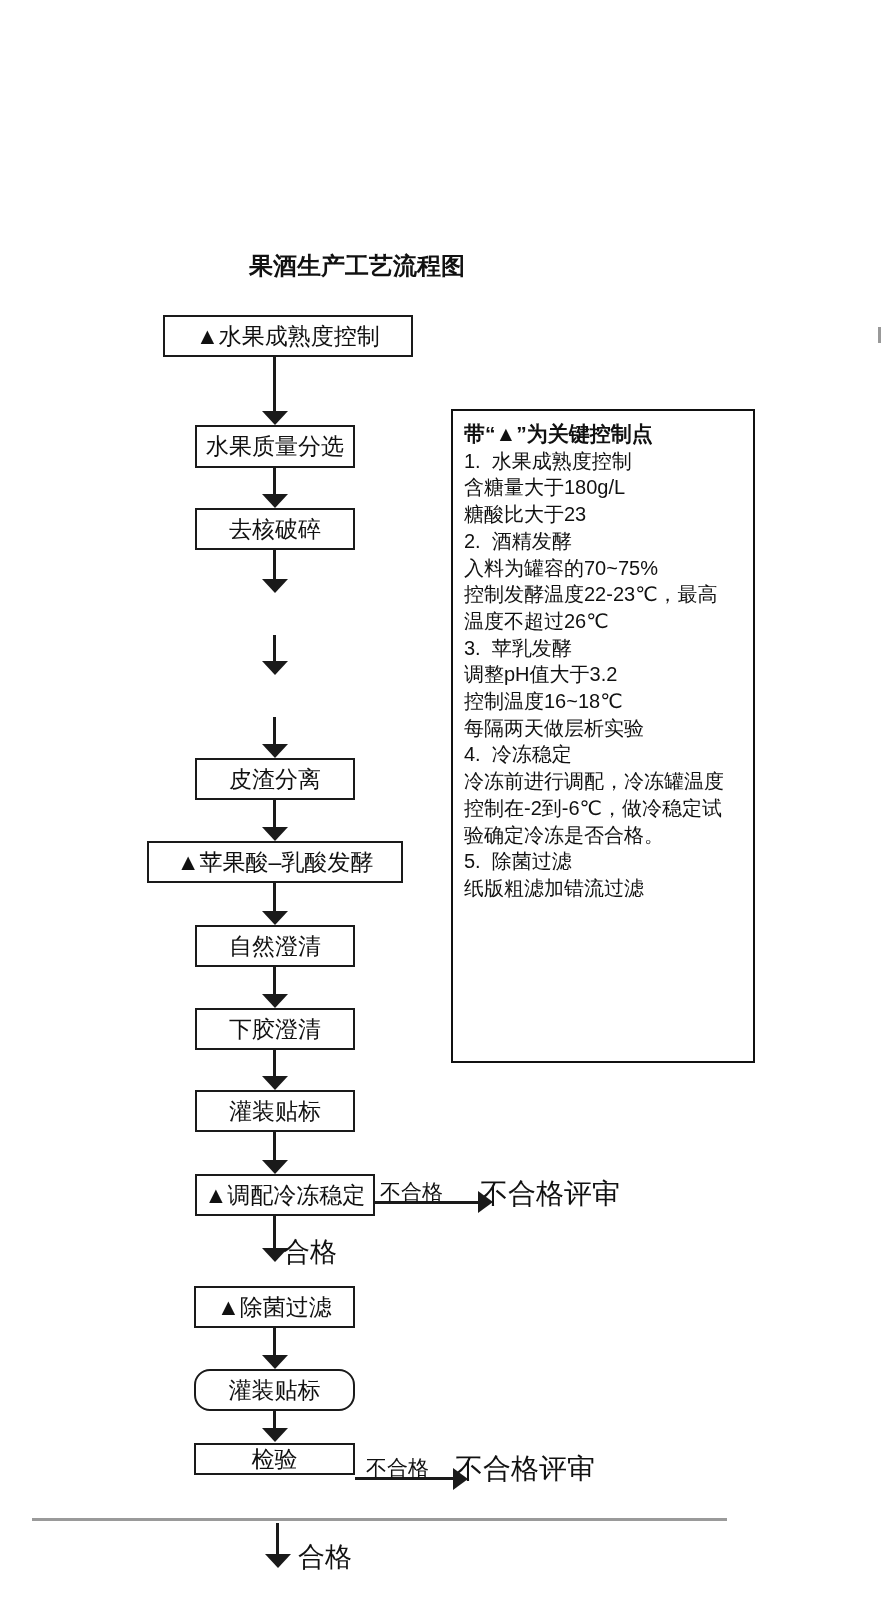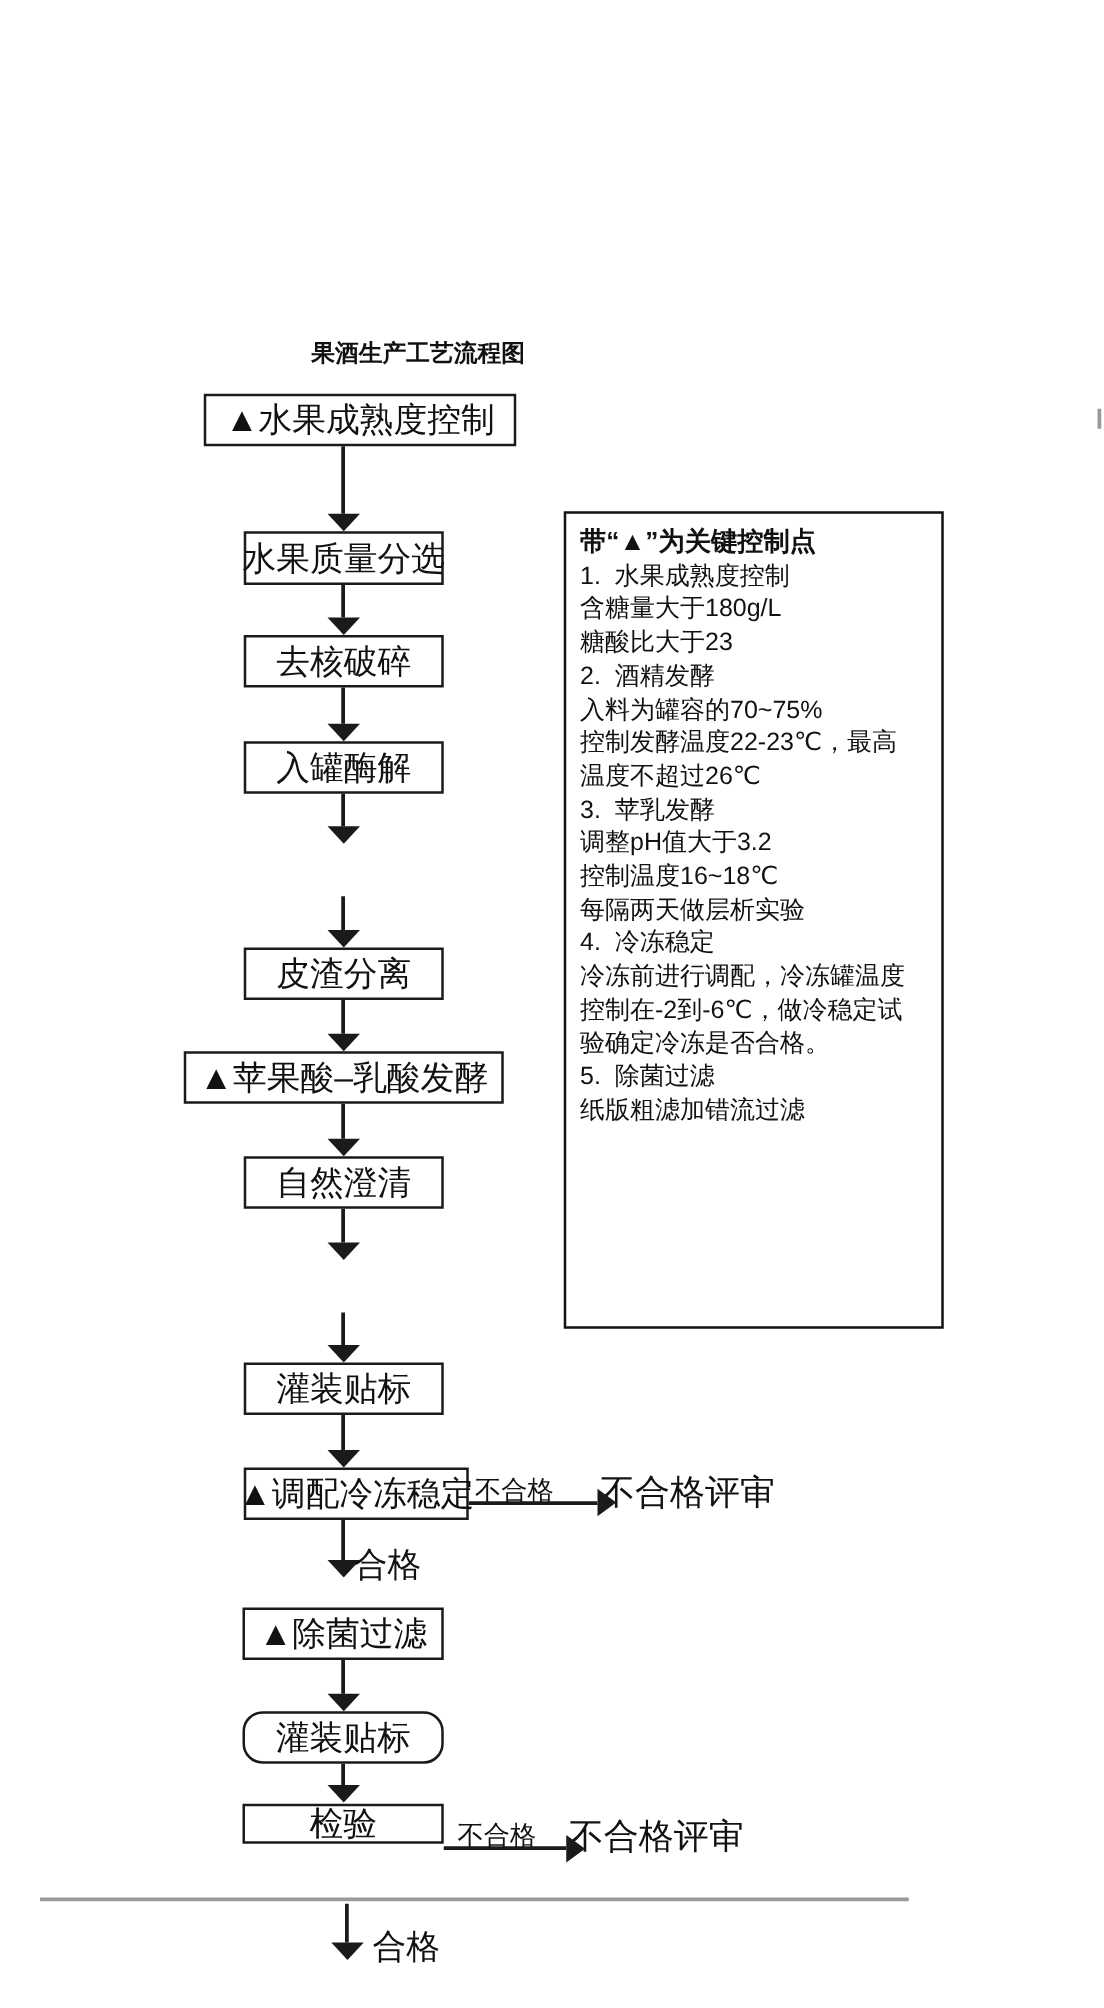--- a/index.html
+++ b/index.html
@@ -1,27 +1,27 @@
 <!DOCTYPE html>
 <html><head>
 <meta charset="utf-8">
 <style>
   html,body{margin:0;padding:0;background:#fff;}
   .canvas{
     position:relative;width:883px;height:1606px;background:#fff;overflow:hidden;
     font-family:"Liberation Sans","DejaVu Sans",sans-serif;color:#111;
   }
   .title{
-    position:absolute;left:249px;top:270px;font-size:19px;font-weight:700;
+    position:absolute;left:249px;top:250px;font-size:24px;font-weight:700;
     white-space:nowrap;letter-spacing:0;
   }
   .fbox{
     position:absolute;border:2px solid #1a1a1a;background:#fff;
     display:flex;align-items:center;justify-content:center;
-    font-size:27px;white-space:nowrap;box-sizing:border-box;
+    font-size:23px;white-space:nowrap;box-sizing:border-box;
   }
   .vline{position:absolute;width:3px;background:#1a1a1a;}
   .hline{position:absolute;height:3px;background:#1a1a1a;}
   .ahead-down{
     position:absolute;width:0;height:0;
     border-left:13px solid transparent;border-right:13px solid transparent;
     border-top:14px solid #1a1a1a;
   }
   .ahead-right{
     position:absolute;width:0;height:0;z-index:3;
@@ -44,24 +44,24 @@
 </head>
 <body>
 
 <div class="canvas">
 
   <div class="title">果酒生产工艺流程图</div>
 
   <div class="fbox" style="left:163px;top:315px;width:250px;height:42px;">▲水果成熟度控制</div>
   <div class="fbox" style="left:195px;top:425px;width:160px;height:43px;">水果质量分选</div>
   <div class="fbox" style="left:195px;top:508px;width:160px;height:42px;">去核破碎</div>
-  <div class="fbox" style="left:195px;top:593px;width:160px;height:42px;">入罐酶解</div>
   <div class="fbox" style="left:195px;top:758px;width:160px;height:42px;">皮渣分离</div>
   <div class="fbox" style="left:147px;top:841px;width:256px;height:42px;">▲苹果酸–乳酸发酵</div>
   <div class="fbox" style="left:195px;top:925px;width:160px;height:42px;font-family:Liberation Serif, serif;">自然澄清</div>
+  <div class="fbox" style="left:195px;top:1008px;width:160px;height:42px;">下胶澄清</div>
   <div class="fbox" style="left:195px;top:1090px;width:160px;height:42px;">灌装贴标</div>
   <div class="fbox" style="left:195px;top:1174px;width:180px;height:42px;">▲调配冷冻稳定</div>
   <div class="fbox" style="left:194px;top:1286px;width:161px;height:42px;">▲除菌过滤</div>
   <div class="fbox" style="left:194px;top:1369px;width:161px;height:42px;border-radius:16px;">灌装贴标</div>
   <div class="fbox" style="left:194px;top:1443px;width:161px;height:32px;">检验</div>
 
   <div class="vline" style="left:273px;top:357px;height:54px;"></div>
   <div class="ahead-down" style="left:262px;top:411px;"></div>
 
   <div class="vline" style="left:273px;top:468px;height:26px;"></div>

